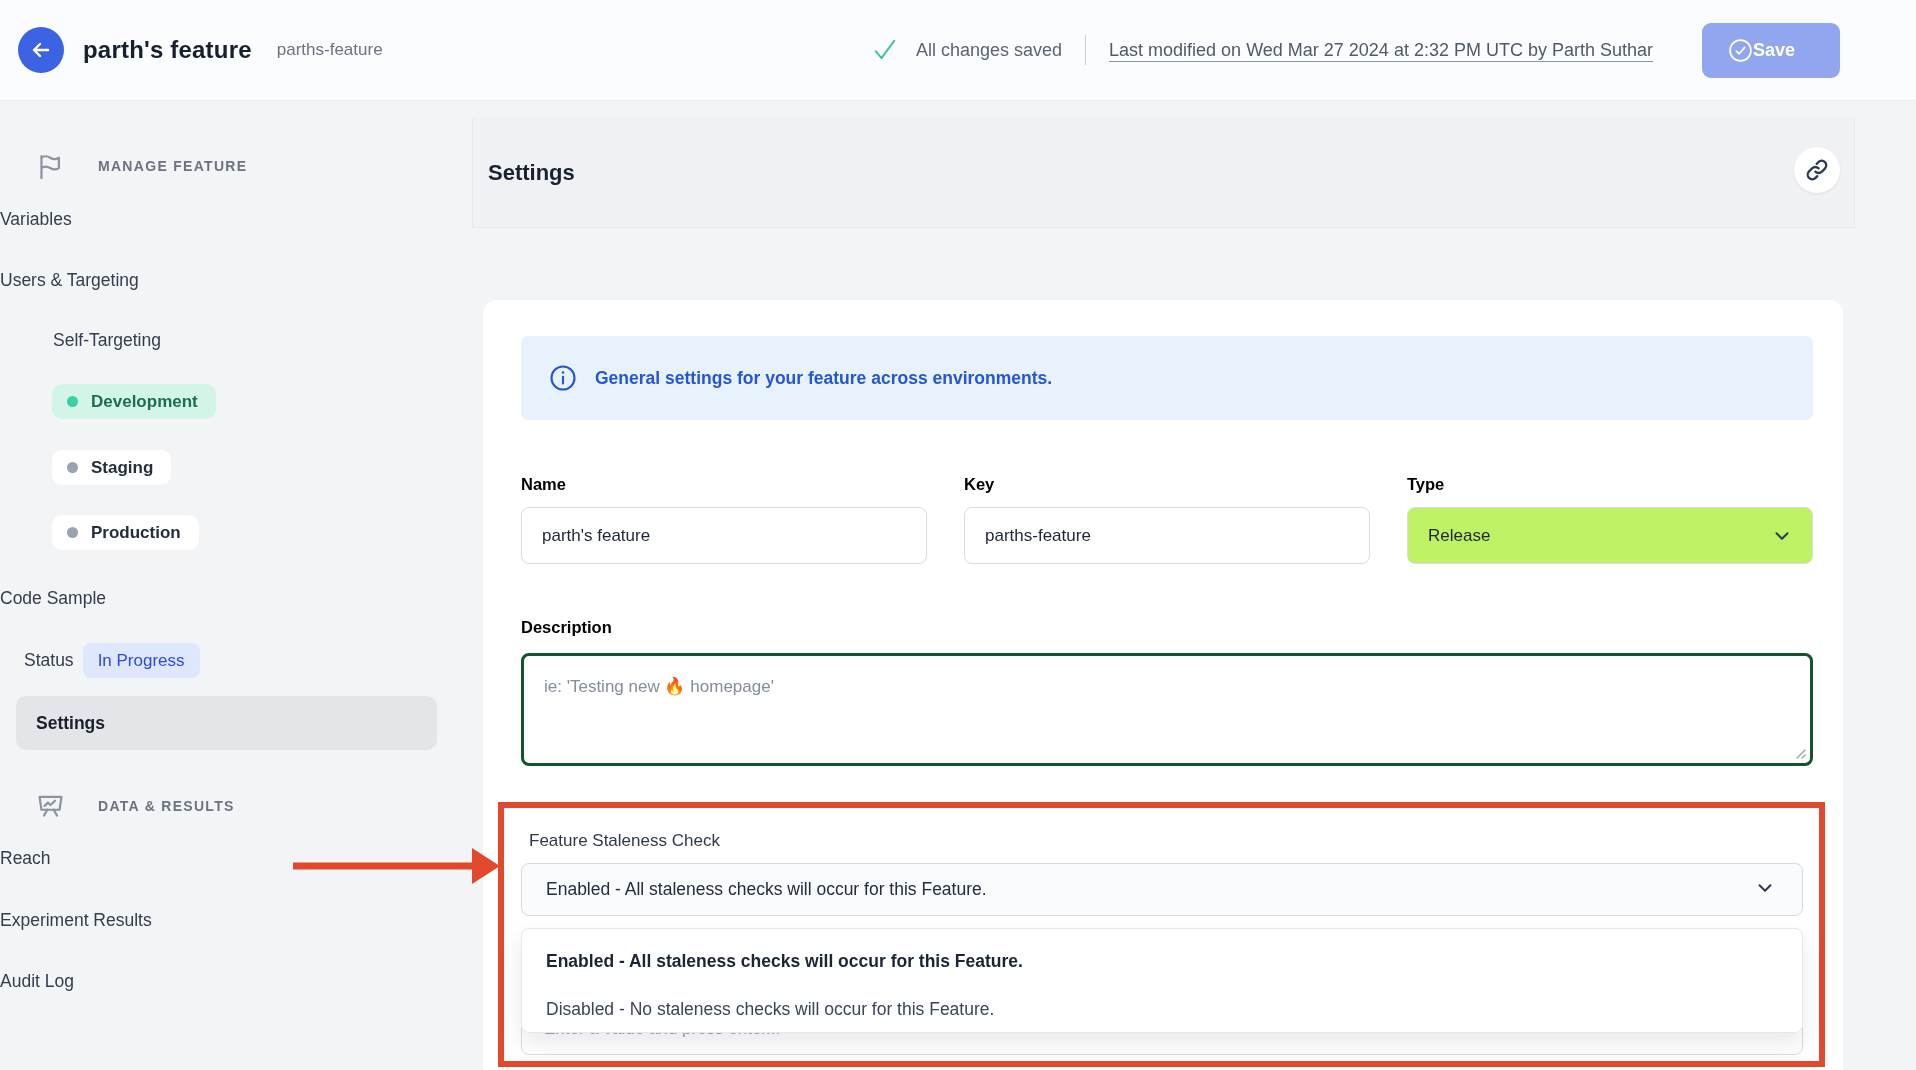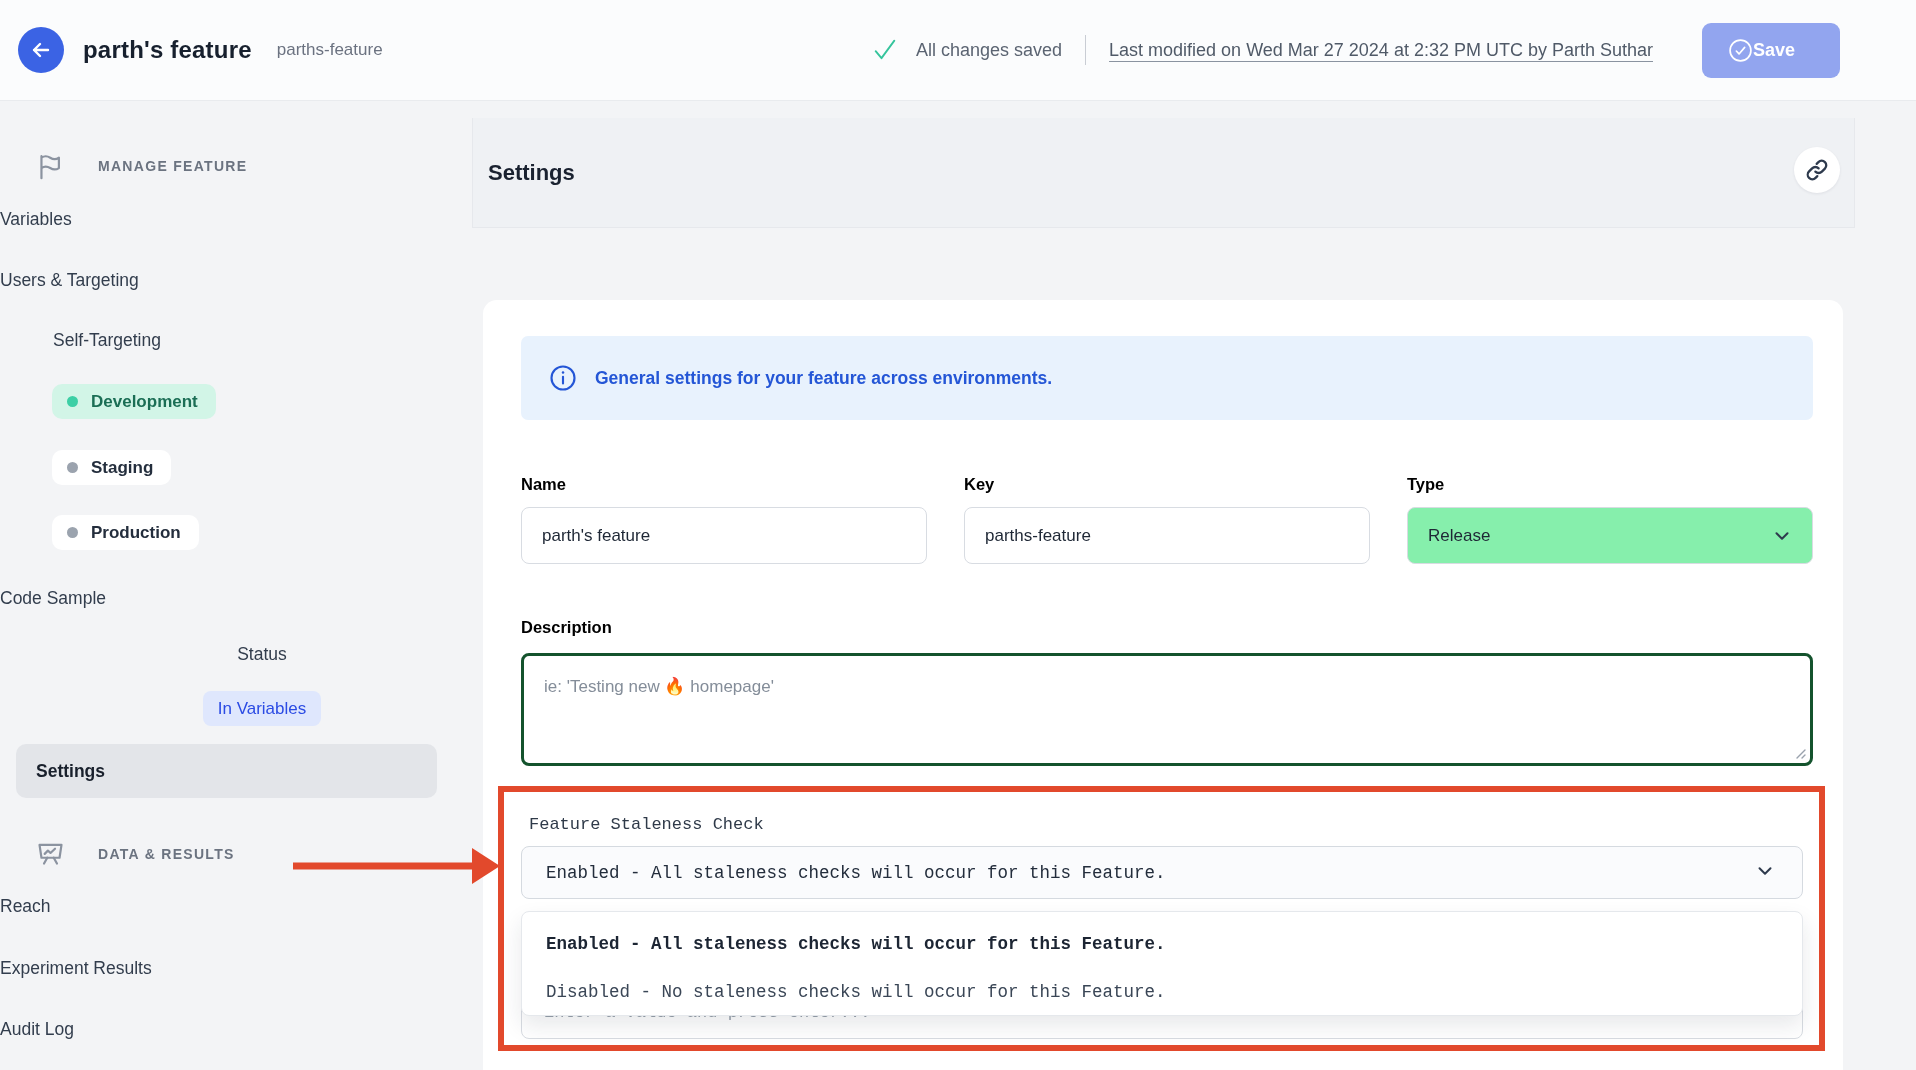--- a/index.html
+++ b/index.html
@@ -28,21 +28,21 @@
   .side-section-header { display:flex; align-items:center; gap:32px; padding-left:35px; height:30px;
                          color:#6b7380; font-size:14px; font-weight:700; letter-spacing:1.3px; }
   .side-item { font-size:17.5px; color:#323d4d; cursor:pointer; line-height:23px; }
   .side-item.indent1 { padding-left:53px; }
   .env-pill { display:inline-flex; align-items:center; gap:13px; margin-left:52px; height:35px;
               padding:0 18px 0 15px; border-radius:10px; background:#ffffff; cursor:pointer;
               font-size:17px; font-weight:600; color:#242e3d; }
   .env-pill.dev { background:#d2f5e7; color:#1b6e55; }
   .env-dot { width:11px; height:11px; border-radius:50%; background:#9ba3ae; }
   .env-pill.dev .env-dot { background:#3ccfa5; }
-  .status-row { display:flex; align-items:center; gap:25px; padding-left:52px;flex-direction:column; }
+  .status-row { display:flex; align-items:center; gap:9px; padding-left:24px; }
   .status-badge { height:35px; padding:0 15px; border-radius:8px; background:#dfe7fd; color:#2b4be4;
                   font-size:17px; font-weight:500; display:inline-flex; align-items:center; cursor:pointer; }
   .settings-selected { margin:18px 0 0 16px; width:421px; height:54px; border-radius:10px; background:#e3e5e9;
                        display:flex; align-items:center; padding-left:20px; font-size:17.5px; font-weight:600;
                        color:#19202c; cursor:pointer; }
 
   
   .main { position:absolute; left:472px; top:101px; width:1444px; height:969px; background:#f3f4f6; }
   .panel-header { position:absolute; left:0; top:17px; width:1383px; height:110px; background:#eff1f4;
                   border:1px solid #e6e8ec; border-top:none; display:flex; align-items:center; padding-left:15px; }
@@ -56,33 +56,33 @@
   .info-banner { margin-top:36px; height:84px; background:#e8f2fd; border-radius:7px; display:flex;
                  align-items:center; padding-left:27px; gap:17px; }
   .info-banner-text { color:#2456d6; font-size:17.5px; font-weight:700; }
 
   .fields-row { margin-top:55px; display:flex; gap:37px; }
   .field { flex:1; position:relative; }
   .field-label { display:block; font-size:16.5px; font-weight:600; color:#000000; margin-bottom:13px; }
   .text-input { width:100%; height:57px; border:1px solid #d8dce2; border-radius:8px; padding:0 20px;
                 font-size:17px; color:#1e2735; background:#ffffff; font-family:inherit; outline:none; }
   .select-box { width:100%; height:57px; border:1px solid #d8dce2; border-radius:8px; padding:0 20px;
-                font-size:17px; color:#1e2735; background:#86efac; display:flex; align-items:center;
+                font-size:17px; color:#1e2735; background:#bef264; display:flex; align-items:center;
                 cursor:pointer; }
   .chevron { position:absolute; right:20px; bottom:17px; pointer-events:none; }
 
   .desc-block { margin-top:54px; position:relative; }
   .desc-textarea { display:block; width:100%; height:113px; margin-top:16px; border:3px solid #14532d;
                    border-radius:8px; padding:20px; font-size:17px; color:#1e2735; font-family:inherit;
                    resize:none; outline:none; }
   .desc-textarea::placeholder, .text-input::placeholder { color:#848d99; opacity:1; }
   .resize-glyph { position:absolute; right:6px; bottom:6px; pointer-events:none; }
 
-  .staleness-box { position:relative; margin:20px -12px 0 -23px; border:6px solid #e2492c;
-                   padding:23px 16px 0 17px; height:265px;font-family:Liberation Mono, monospace; }
+  .staleness-box { position:relative; margin:36px -12px 0 -23px; border:6px solid #e2492c;
+                   padding:23px 16px 0 17px; height:265px; }
   .staleness-label { font-size:17px; color:#2f3a49; margin-left:8px; }
   .staleness-select { position:relative; margin-top:12px; height:53px; background:#fafbfd;
                       border:1px solid #d5dae0; border-radius:8px; display:flex; align-items:center;
                       padding:0 24px; font-size:17.5px; color:#232d3c; cursor:pointer; }
   .staleness-select .chevron { right:26px; bottom:16px; }
   .dropdown-panel { position:relative; z-index:2; margin-top:12px; height:105px; background:#ffffff;
                     border:1px solid #e5e8ec; border-radius:8px; box-shadow:0 10px 22px rgba(31,41,55,.10);
                     padding:8px 0 0 0; }
   .dropdown-option { height:48px; display:flex; align-items:center; padding-left:24px; font-size:17.5px;
                      cursor:pointer; }
@@ -166,21 +166,21 @@
       <div class="env-pill">
         <span class="env-dot"></span>
         <span>Production</span>
       </div>
     </div>
 
     <div class="side-item" style="margin-top:37px;">Code Sample</div>
 
     <div class="status-row" style="margin-top:33px;">
       <span class="side-item" style="padding-left:0;">Status</span>
-      <span class="status-badge">In Variables</span>
+      <span class="status-badge">In Progress</span>
     </div>
 
     <div class="settings-selected">
       <span>Settings</span>
     </div>
 
     <div class="side-section-header" style="margin-top:41px;">
       <span>
         <svg width="31" height="31" viewBox="0 0 24 24" fill="none" stroke="#8b93a0" stroke-width="1.7" stroke-linecap="round" stroke-linejoin="round">
             <path d="M3.5 4.5h17l-1.5 10h-14z"></path>

